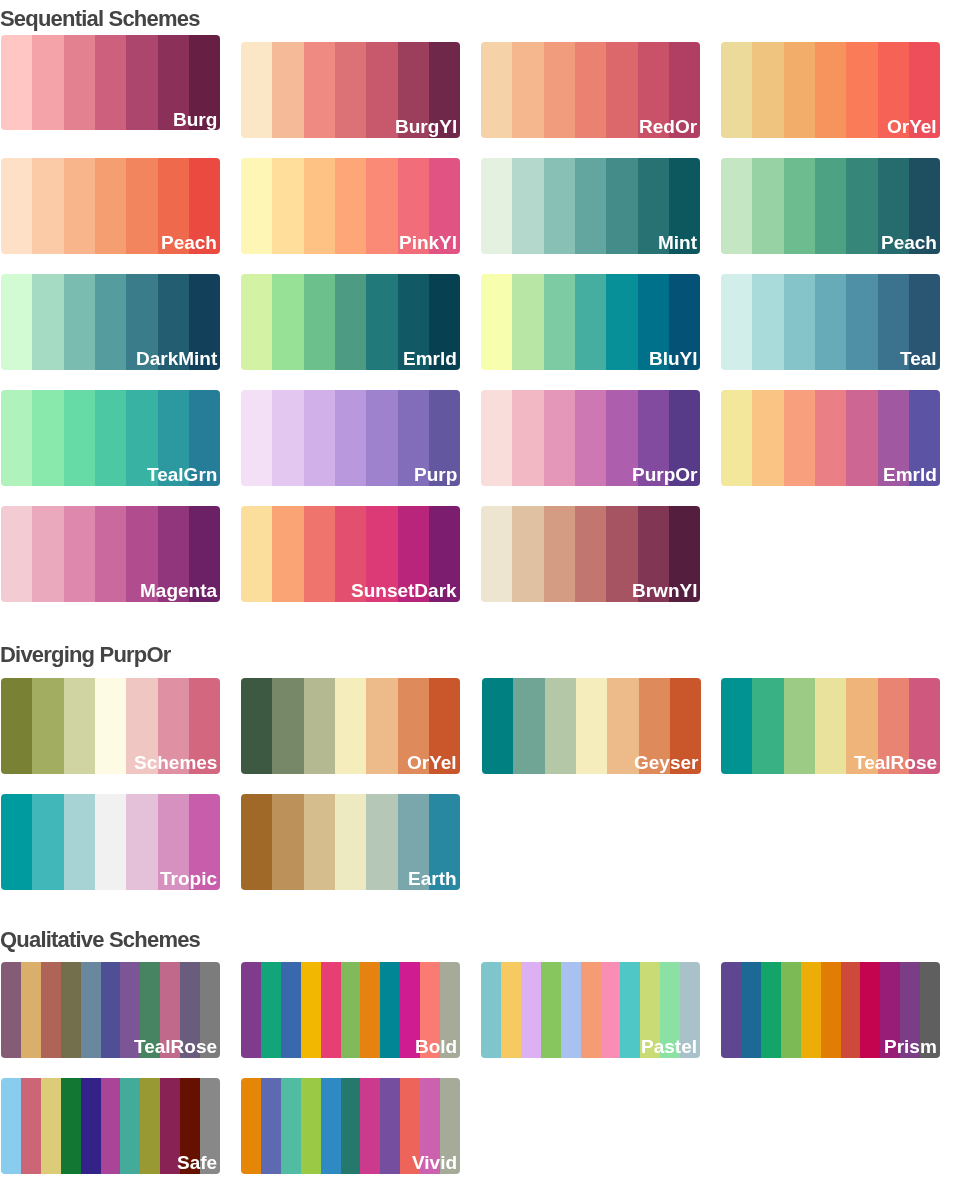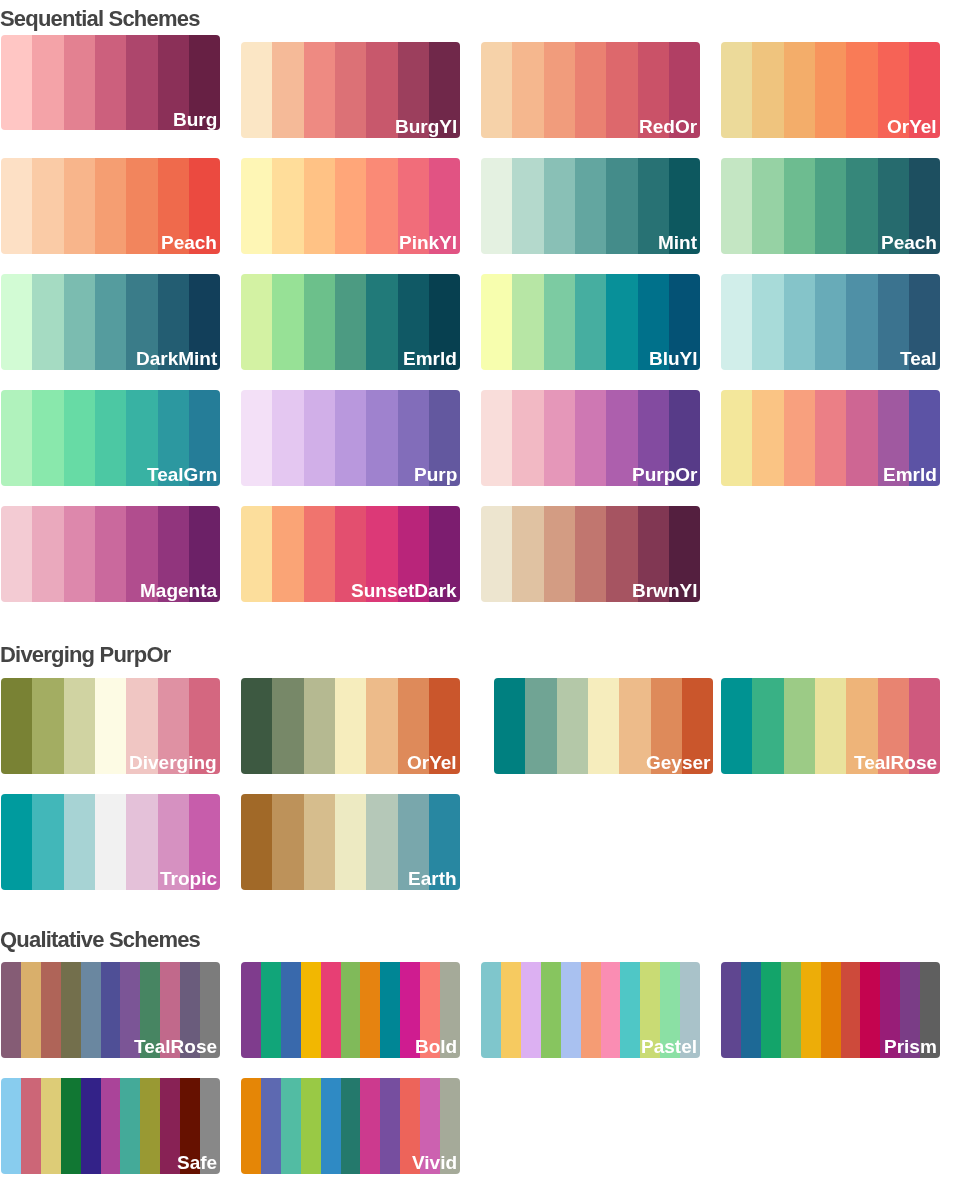--- a/index.html
+++ b/index.html
@@ -258,35 +258,35 @@
     <div class="swatch" style="left:0.83px;top:678.4px">
       <div class="bands">
           <i class="band" style="background:#798234"></i>
           <i class="band" style="background:#A3AD62"></i>
           <i class="band" style="background:#D0D3A2"></i>
           <i class="band" style="background:#FDFBE4"></i>
           <i class="band" style="background:#F0C6C3"></i>
           <i class="band" style="background:#DF91A3"></i>
           <i class="band" style="background:#D46780"></i>
         </div>
-      <span class="swatch-label">Diverging</span>
+      <span class="swatch-label">Schemes</span>
     </div>
     <div class="swatch" style="left:240.85px;top:678.4px">
       <div class="bands">
           <i class="band" style="background:#3D5941"></i>
           <i class="band" style="background:#778868"></i>
           <i class="band" style="background:#B5B991"></i>
           <i class="band" style="background:#F6EDBD"></i>
           <i class="band" style="background:#EDBB8A"></i>
           <i class="band" style="background:#DE8A5A"></i>
           <i class="band" style="background:#CA562C"></i>
         </div>
       <span class="swatch-label">OrYel</span>
     </div>
-    <div class="swatch" style="left:494px;top:678.4px">
+    <div class="swatch" style="left:482px;top:678.4px">
       <div class="bands">
           <i class="band" style="background:#008080"></i>
           <i class="band" style="background:#70A494"></i>
           <i class="band" style="background:#B4C8A8"></i>
           <i class="band" style="background:#F6EDBD"></i>
           <i class="band" style="background:#EDBB8A"></i>
           <i class="band" style="background:#DE8A5A"></i>
           <i class="band" style="background:#CA562C"></i>
         </div>
       <span class="swatch-label">Geyser</span>

